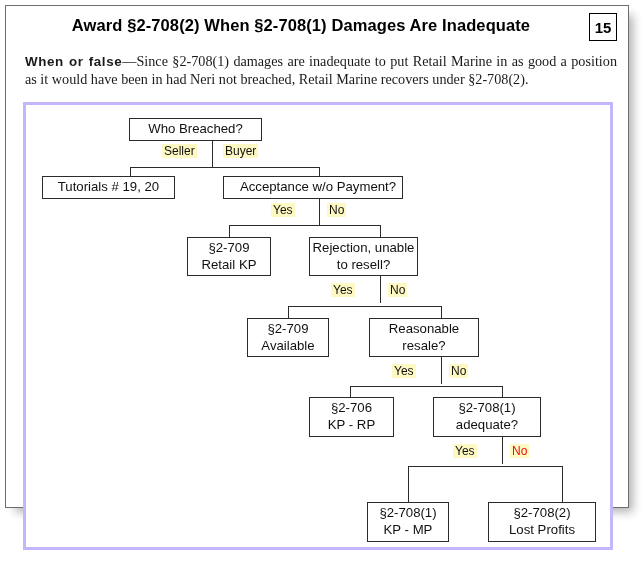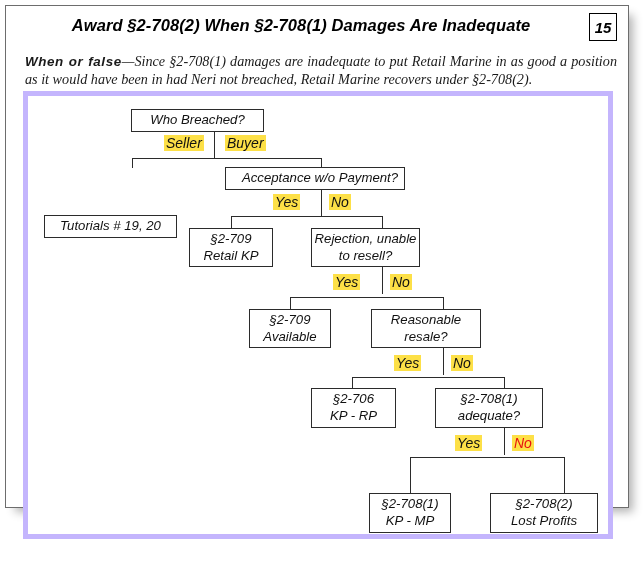--- a/index.html
+++ b/index.html
@@ -20,21 +20,20 @@
   #slide-frame {
     position: absolute;
     left: 5px;
     top: 5px;
     width: 624px;
     height: 503px;
     background: #ffffff;
     border: 1px solid #6d6d6d;
     box-sizing: border-box;
     box-shadow: 7px 7px 9px -3px rgba(0,0,0,0.30);
-    font-style: italic;
   }
 
   
   #title-row {
     position: absolute;
     left: 0;
     top: 6px;
     width: 624px;
     height: 34px;
   }
@@ -84,24 +83,24 @@
     font-family: "Liberation Sans", sans-serif;
     font-weight: bold;
     font-size: 13.4px;
     letter-spacing: 0.6px;
   }
 
   
   #diagram-panel {
     position: absolute;
     left: 17px;
-    top: 85px;
+    top: 96px;
     width: 590px;
     height: 448px;
-    border: 5px solid #c4b5fd;
+    border: 3px solid #c4b5fd;
     background: #ffffff;
     box-sizing: border-box;
   }
   #diagram-canvas {
     position: absolute;
     left: 0;
     top: 0;
     width: 590px;
     height: 448px;
   }
@@ -121,24 +120,24 @@
     line-height: 1.28;
     text-align: center;
     white-space: pre-line;
     z-index: 3;
   }
   .node-line { display: block; }
 
   
   .branch-label {
     position: absolute;
-    font-size: 14px;
+    font-size: 12px;
     color: #111111;
     z-index: 3;
-    background: #fde047;
+    background: #fef9c3;
     padding: 0 2px;
     white-space: nowrap;
   }
   .branch-label.red { color: #e8100f; }
 
   
   .conn {
     position: absolute;
     background: #2b2b2b;
     z-index: 1;
@@ -185,21 +184,21 @@
 
         <div class="conn v" style="left:476px; top:332px; height:27px;"></div>
         <div class="conn h" style="left:382px; top:361px; width:155px;"></div>
         <div class="conn v" style="left:382px; top:361px; height:36px;"></div>
         <div class="conn v" style="left:536px; top:361px; height:36px;"></div>
 
         <div class="node" style="left:103px; top:13px; width:133px; height:23px;">
           <span class="node-line">Who Breached?</span>
         </div>
 
-        <div class="node" style="left:16px; top:71px; width:133px; height:23px;margin-top:48px;">
+        <div class="node" style="left:16px; top:71px; width:133px; height:23px;">
           <span class="node-line">Tutorials # 19, 20</span>
         </div>
 
         <div class="node" style="left:197px; top:71px; width:180px; height:23px;padding-left:10px;">
           <span class="node-line">Acceptance w/o Payment?</span>
         </div>
 
         <div class="node" style="left:161px; top:132px; width:84px; height:39px;">
           <span class="node-line">§2-709</span>
           <span class="node-line">Retail KP</span>

